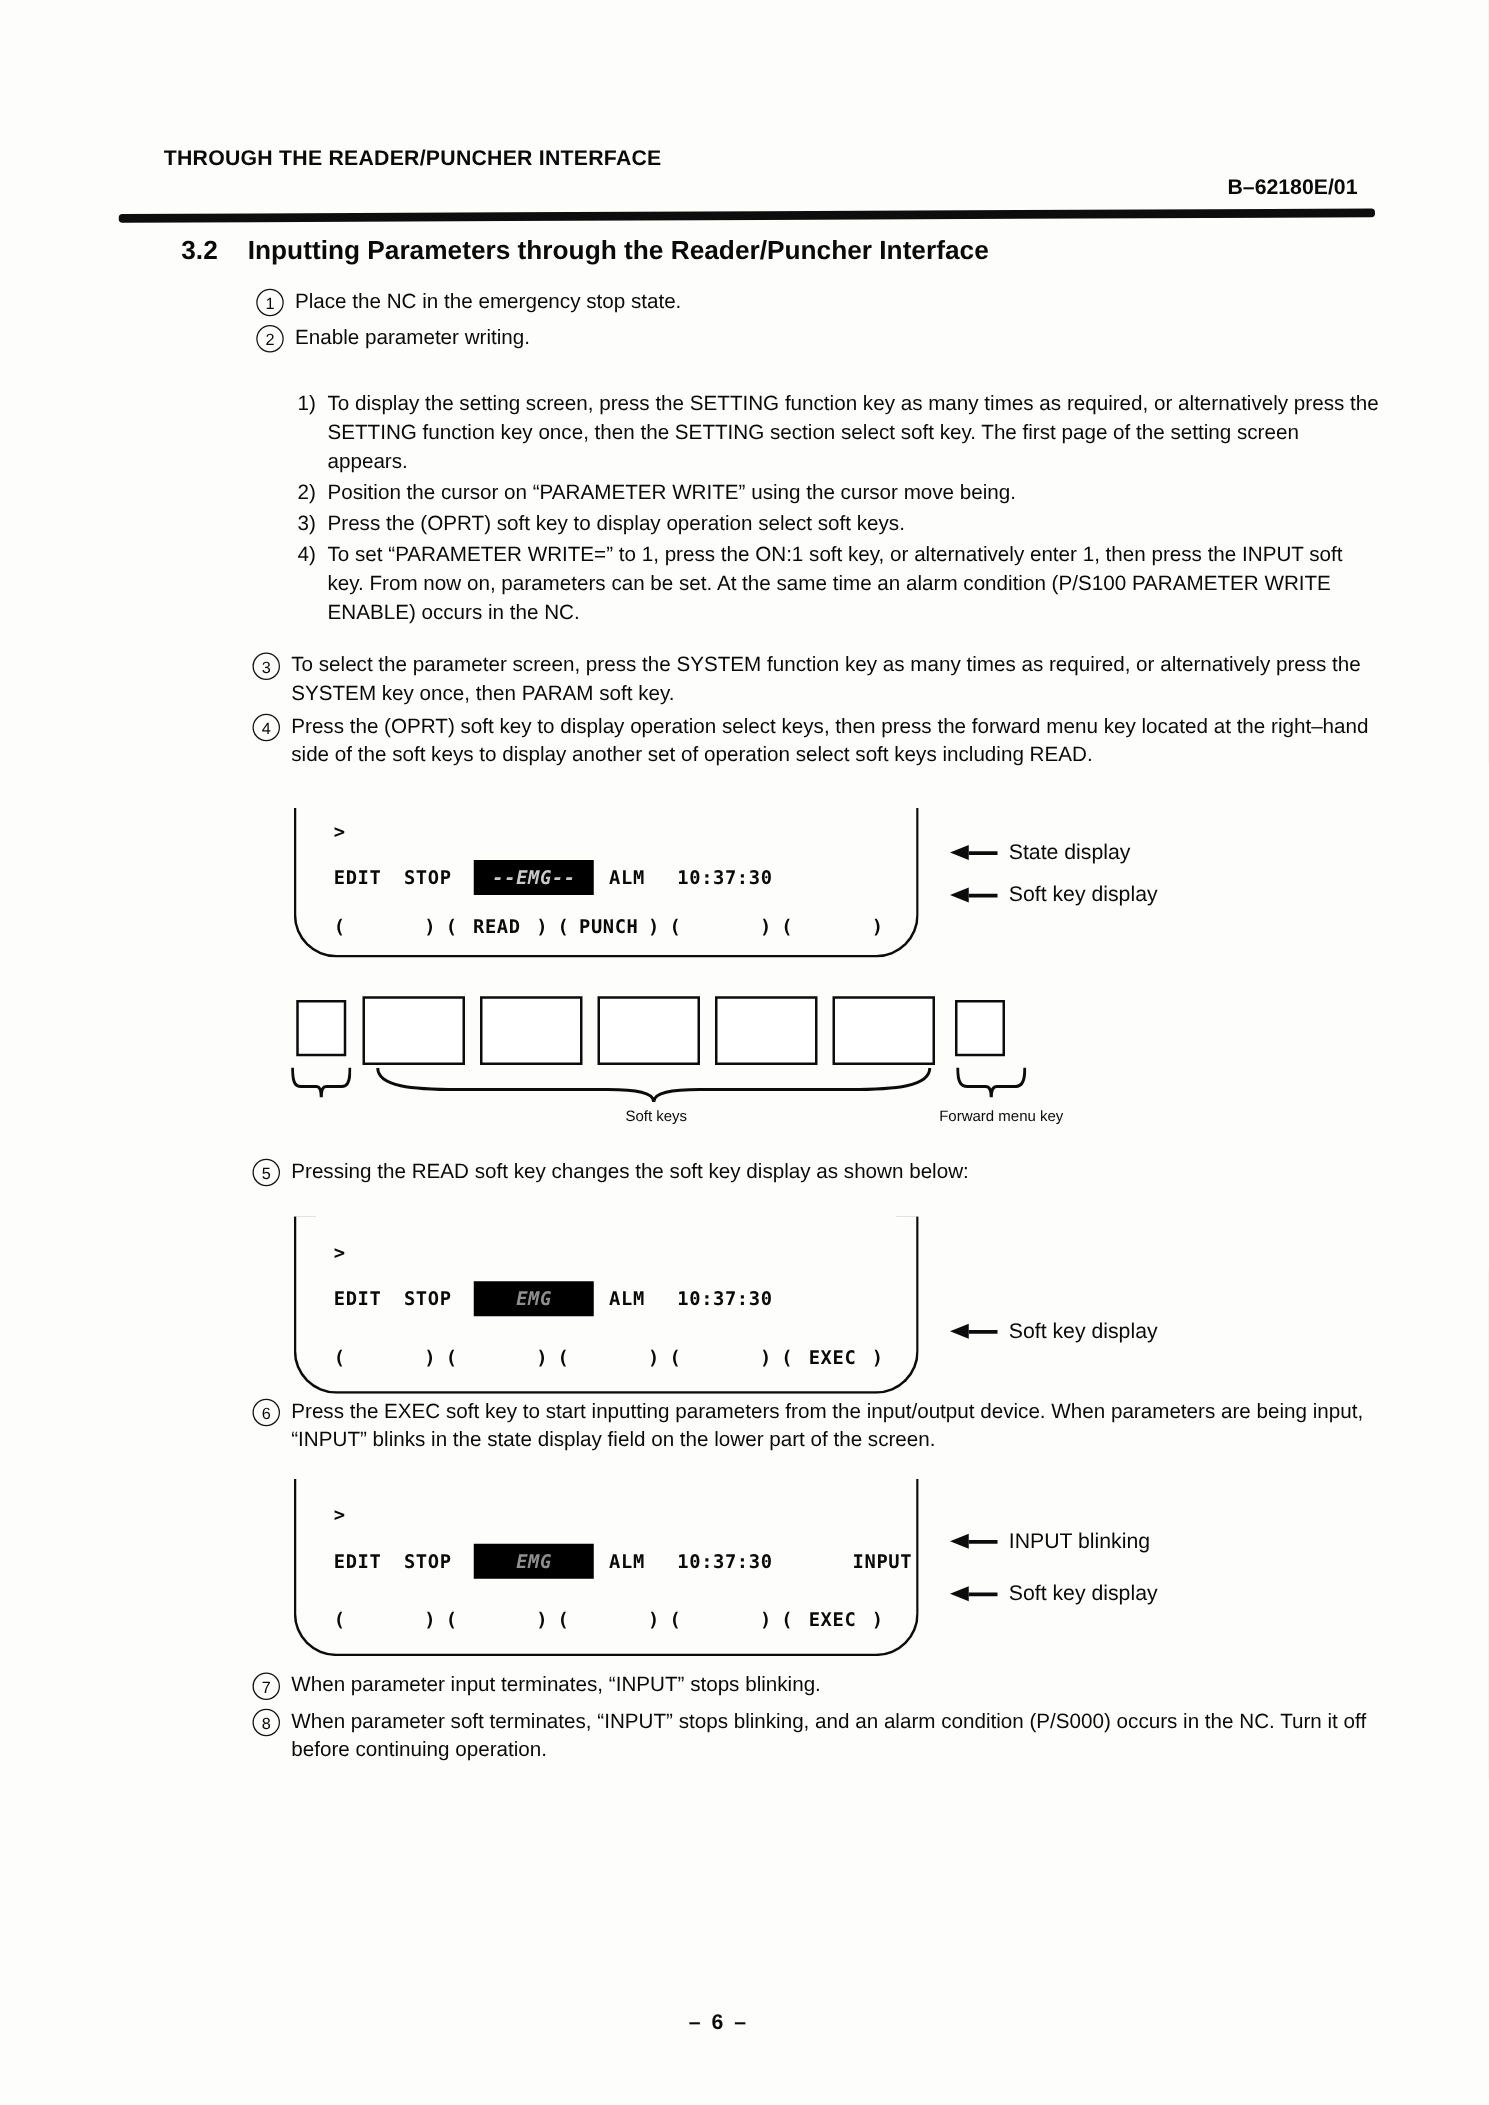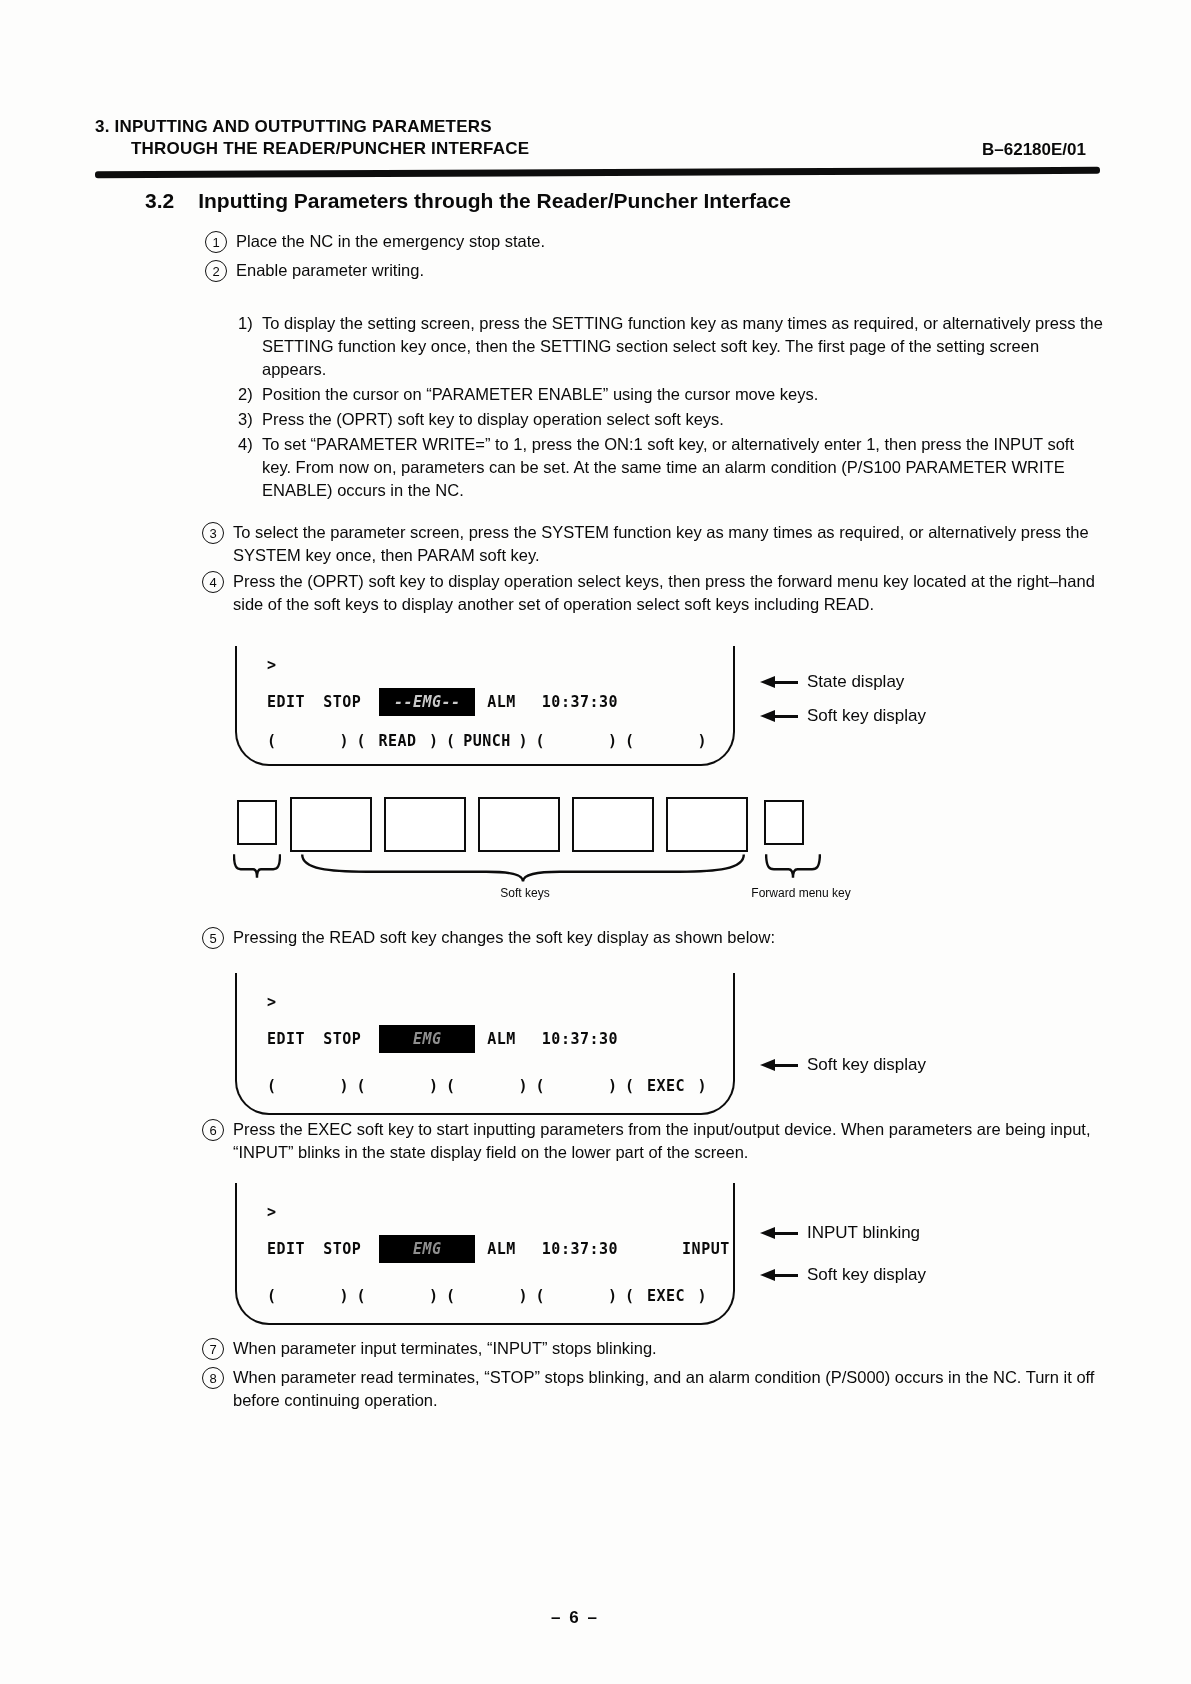--- a/index.html
+++ b/index.html
@@ -74,21 +74,20 @@
 
   
   .footer{position:absolute;left:0;top:1608px;width:1150px;text-align:center;font-size:17px;font-weight:bold;letter-spacing:2px;}
 </style>
 </head>
 <body>
 
 <div class="page">
 
   <div class="hdr-left">
-    <div>3. INPUTTING AND OUTPUTTING PARAMETERS</div>
     <div class="hdr-line2">THROUGH THE READER/PUNCHER INTERFACE</div>
   </div>
   <div class="doc-number">B–62180E/01</div>
   <div class="rule"></div>
 
   <div class="section-title">
     <span>3.2</span>
     <span>Inputting Parameters through the Reader/Puncher Interface</span>
   </div>
 
@@ -100,21 +99,21 @@
     <span class="circle">2</span>
     <span class="txt">Enable parameter writing.</span>
   </div>
 
   <div class="sub" style="left:238px;top:312px;">
     <span class="n">1)</span>
     <span class="txt">To display the setting screen, press the SETTING function key as many times as required, or alternatively press the SETTING function key once, then the SETTING section select soft key.  The first page of the setting screen appears.</span>
   </div>
   <div class="sub" style="left:238px;top:383px;">
     <span class="n">2)</span>
-    <span class="txt">Position the cursor on “PARAMETER ENABLE” using the cursor move keys.</span>
+    <span class="txt">Position the cursor on “PARAMETER WRITE” using the cursor move being.</span>
   </div>
   <div class="sub" style="left:238px;top:408px;">
     <span class="n">3)</span>
     <span class="txt">Press the (OPRT) soft key to display operation select soft keys.</span>
   </div>
   <div class="sub" style="left:238px;top:433px;">
     <span class="n">4)</span>
     <span class="txt">To set “PARAMETER WRITE=” to 1, press the ON:1 soft key, or alternatively enter 1, then press the INPUT soft key.  From now on, parameters can be set.  At the same time an alarm condition (P/S100 PARAMETER WRITE ENABLE) occurs in the NC.</span>
   </div>
 
@@ -316,18 +315,18 @@
       <span>Soft key display</span>
     </div>
   </div>
 
   <div class="step" style="left:202px;top:1337px;">
     <span class="circle">7</span>
     <span class="txt">When parameter input terminates, “INPUT” stops blinking.</span>
   </div>
   <div class="step" style="left:202px;top:1366px;">
     <span class="circle">8</span>
-    <span class="txt">When parameter read terminates, “STOP” stops blinking, and an alarm condition (P/S000) occurs in the NC.  Turn it off before continuing operation.</span>
+    <span class="txt">When parameter soft terminates, “INPUT” stops blinking, and an alarm condition (P/S000) occurs in the NC.  Turn it off before continuing operation.</span>
   </div>
 
   <div class="footer">– 6 –</div>
 
 </div>
 
 </body></html>

